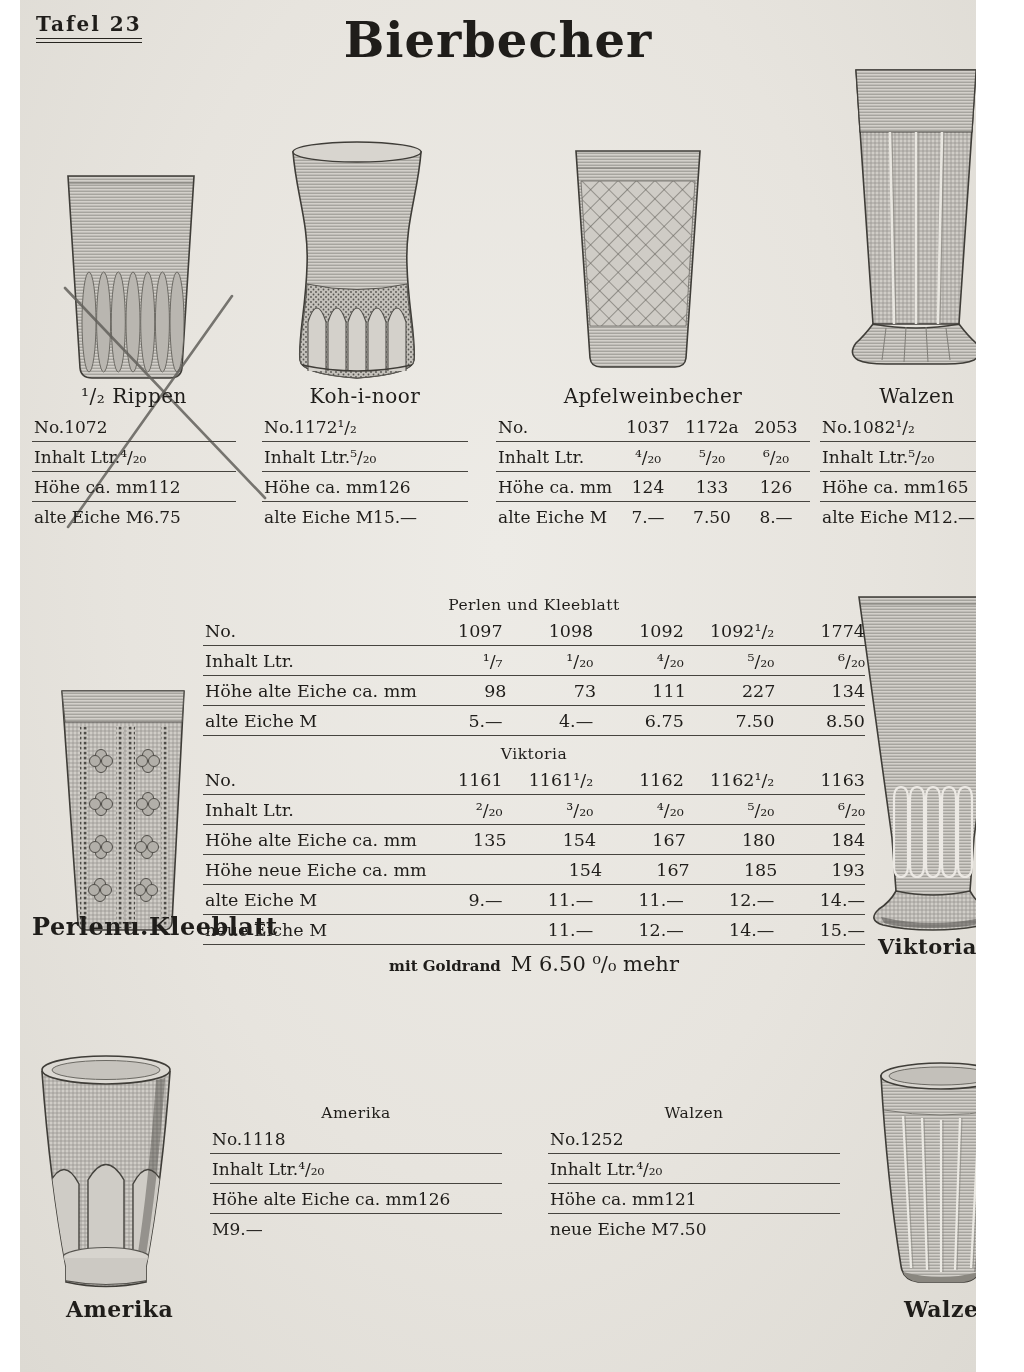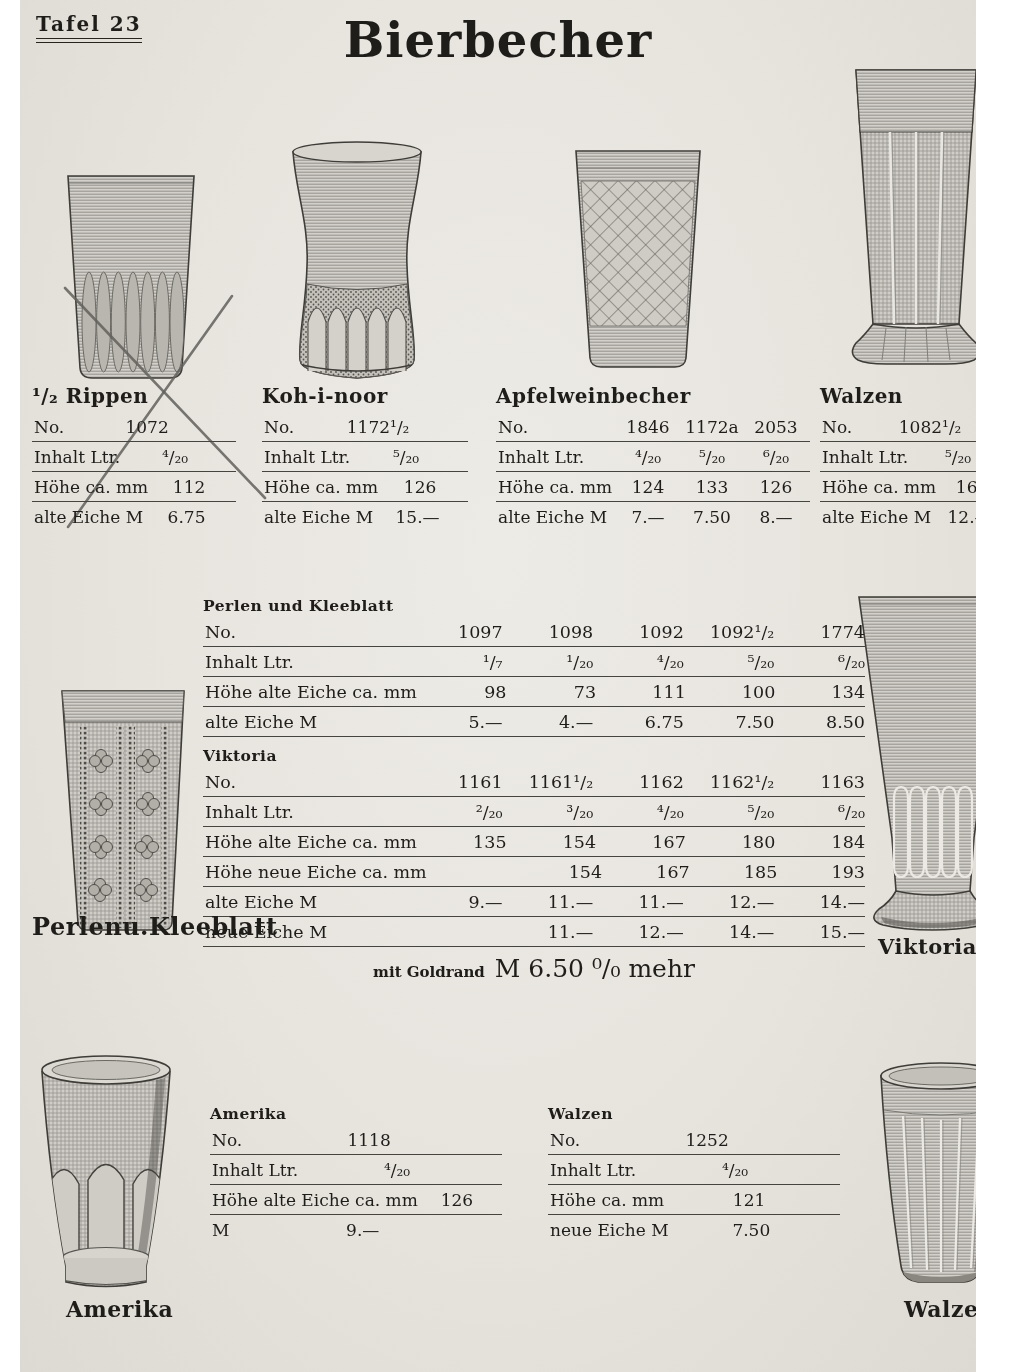--- a/index.html
+++ b/index.html
@@ -13,33 +13,33 @@
     overflow:hidden;
     margin-left:20px;
   }
   .abs{position:absolute;}
   
   .tafel{left:16px;top:12px;font-size:20px;font-weight:bold;border-bottom:1.5px solid #26241f;padding-bottom:3px;}
   .tafel span{display:inline-block;border-bottom:1.5px solid #26241f;padding-bottom:2px;letter-spacing:2px;}
   .title{left:0;top:12px;width:100%;text-align:center;font-size:48px;font-weight:bold;letter-spacing:1px;}
   
   .ptable{font-size:17px;}
-  .ptable .cap{text-align:left;font-weight:bold;font-size:20px;margin-bottom:4px;letter-spacing:.5px;}
+  .ptable .cap{text-align:center;font-weight:normal;font-size:20px;margin-bottom:4px;letter-spacing:.5px;}
   .ptable .cap.small{font-size:15.5px;margin-bottom:2px;}
   .row{display:flex;align-items:baseline;border-bottom:1px solid #46443f;padding:5px 2px 4px 2px;}
   .row.noline{border-bottom:none;}
   .row .lbl{flex:0 0 auto;white-space:nowrap;}
-  .row .v{flex:1;text-align:center;padding-right:4px;white-space:nowrap;}
+  .row .v{flex:1;text-align:left;padding-right:4px;white-space:nowrap;}
   .row .vc{flex:1;text-align:center;white-space:nowrap;}
   .mrow .mlbl{flex:0 0 207px;white-space:nowrap;}
   .mrow{display:flex;align-items:baseline;border-bottom:1px solid #46443f;padding:5px 0 4px 2px;font-size:17.5px;}
   .mrow .mv{flex:1;text-align:right;white-space:nowrap;}
   .goldnote{display:flex;justify-content:center;align-items:baseline;gap:10px;margin-top:7px;}
   .goldnote .gp{font-weight:bold;font-size:15px;}
-  .goldnote .gt{font-size:25px;}
+  .goldnote .gt{font-size:21px;}
   
   .bigcap{font-weight:bold;letter-spacing:.5px;}
   
   svg{display:block;}
 </style>
 </head>
 <body>
 
 <div class="page">
 
@@ -162,21 +162,21 @@
     <div class="row noline">
         <span class="lbl">alte Eiche M</span>
         <span class="v">15.—</span>
       </div>
   </div>
 
   <div class="abs ptable" style="left:476px;top:384px;width:314px">
     <div class="cap">Apfelweinbecher</div>
     <div class="row">
         <span class="lbl" style="flex:0 0 118px">No.</span>
-        <span class="vc">1846</span>
+        <span class="vc">1037</span>
         <span class="vc">1172a</span>
         <span class="vc">2053</span>
       </div>
     <div class="row">
         <span class="lbl" style="flex:0 0 118px">Inhalt Ltr.</span>
         <span class="vc">⁴/₂₀</span>
         <span class="vc">⁵/₂₀</span>
         <span class="vc">⁶/₂₀</span>
       </div>
     <div class="row">
@@ -295,21 +295,21 @@
         <span class="mv">¹/₂₀</span>
         <span class="mv">⁴/₂₀</span>
         <span class="mv">⁵/₂₀</span>
         <span class="mv">⁶/₂₀</span>
       </div>
     <div class="mrow">
         <span class="mlbl">Höhe alte Eiche ca. mm</span>
         <span class="mv">98</span>
         <span class="mv">73</span>
         <span class="mv">111</span>
-        <span class="mv">100</span>
+        <span class="mv">227</span>
         <span class="mv">134</span>
       </div>
     <div class="mrow">
         <span class="mlbl">alte Eiche M</span>
         <span class="mv">5.—</span>
         <span class="mv">4.—</span>
         <span class="mv">6.75</span>
         <span class="mv">7.50</span>
         <span class="mv">8.50</span>
       </div>

